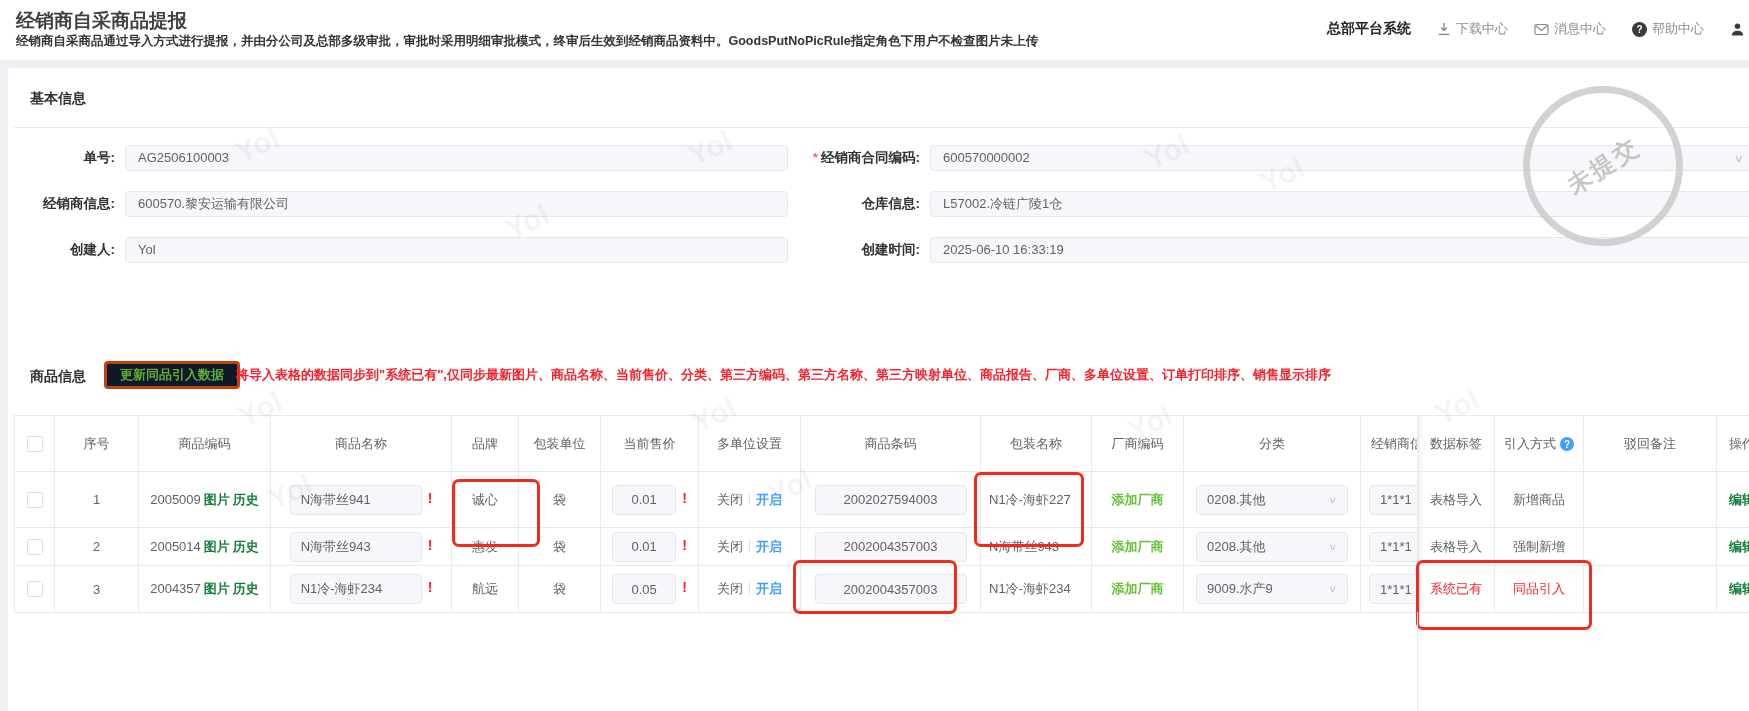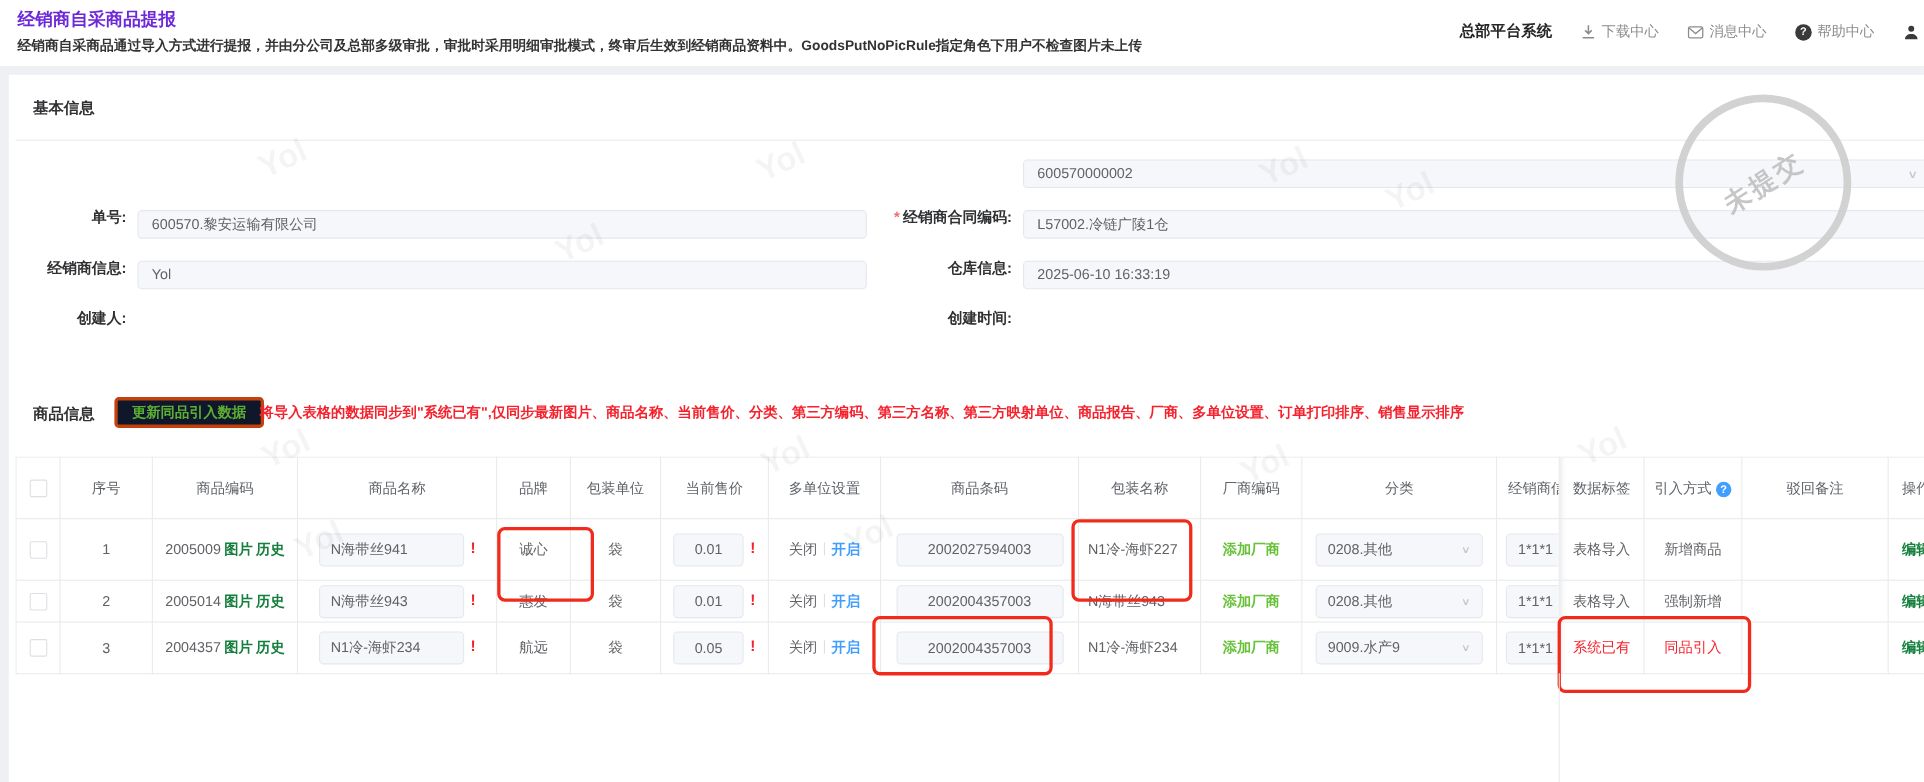--- a/index.html
+++ b/index.html
@@ -4,35 +4,35 @@
 <style>
   html,body{margin:0;padding:0;}
   body{
     width:1749px;height:711px;position:relative;overflow:hidden;
     background:#eef0f4;
     font-family:"Liberation Sans","DejaVu Sans",sans-serif;
     color:#303133;
   }
   
   .topbar{position:absolute;left:0;top:0;width:1749px;height:60px;background:#fff;z-index:10;}
-  .page-title{position:absolute;left:16px;top:8px;font-size:16px;font-weight:700;color:#6d28d9;}
+  .page-title{position:absolute;left:16px;top:8px;font-size:19px;font-weight:700;color:#404040;}
   .page-subtitle{position:absolute;left:16px;top:33px;font-size:12.5px;font-weight:700;color:#333;}
   .topnav{position:absolute;right:4px;top:20px;display:flex;align-items:center;gap:26px;z-index:11;}
   .sysname{font-size:14px;font-weight:700;color:#262626;}
   .navitem{display:flex;align-items:center;gap:5px;font-size:13px;color:#8c8c8c;cursor:pointer;}
   .navitem svg{display:block;}
   .help-badge{width:15px;height:15px;border-radius:50%;background:#3a3a3a;color:#fff;font-size:10px;font-weight:700;
     display:inline-flex;align-items:center;justify-content:center;}
   
   .card{position:absolute;left:8px;top:68px;width:1741px;height:643px;background:#fff;z-index:1;}
   .section-title{position:absolute;left:22px;font-size:14px;font-weight:700;color:#303133;}
   .divider{position:absolute;left:6px;right:0;top:59px;height:1px;background:#ececec;}
   
   .frow{position:absolute;height:26px;}
-  .flabel{position:absolute;top:0;height:26px;line-height:26px;text-align:right;font-size:13.5px;font-weight:700;color:#303133;margin-top:40px;}
+  .flabel{position:absolute;top:0;height:26px;line-height:26px;text-align:right;font-size:13.5px;font-weight:700;color:#303133;}
   .flabel .star{color:#f56c6c;margin-right:3px;font-weight:700;}
   .fvalue{position:absolute;top:0;height:26px;line-height:24px;box-sizing:border-box;
     background:#f5f7fa;border:1px solid #e4e7ed;border-radius:4px;color:#606266;
     font-size:13px;padding:0 12px;white-space:nowrap;overflow:hidden;}
   .fchev{position:absolute;top:6px;color:#c0c4cc;font-size:13px;transform:scaleY(.75);}
   
   .stamp{position:absolute;left:1515px;top:18px;width:146px;height:146px;border:7px solid #cbcbcb;
     border-radius:50%;display:flex;align-items:center;justify-content:center;opacity:.85;z-index:20;}
   .stamp span{transform:rotate(-33deg);font-size:24px;font-weight:700;color:#bdbdbd;letter-spacing:3px;}
   
@@ -118,20 +118,21 @@
   </div>
 </div>
 
 <div class="card">
 
   <div class="section-title" style="top:22px;">基本信息</div>
   <div class="divider"></div>
 
   <div class="frow" style="left:0;top:77px;width:1741px;">
     <div class="flabel" style="left:0;width:107px;"><span>单号:</span></div>
+    <div class="fvalue" style="left:117px;width:663px;">AG2506100003</div>
     <div class="flabel" style="left:740px;width:172px;"><span class="star">*</span><span>经销商合同编码:</span></div>
     <div class="fvalue" style="left:922px;width:838px;">600570000002</div>
     <div class="fchev" style="left:1726px;">∨</div>
   </div>
 
   <div class="frow" style="left:0;top:123px;width:1741px;">
     <div class="flabel" style="left:0;width:107px;"><span>经销商信息:</span></div>
     <div class="fvalue" style="left:117px;width:663px;">600570.黎安运输有限公司</div>
     <div class="flabel" style="left:740px;width:172px;"><span>仓库信息:</span></div>
     <div class="fvalue" style="left:922px;width:838px;">L57002.冷链广陵1仓</div>

